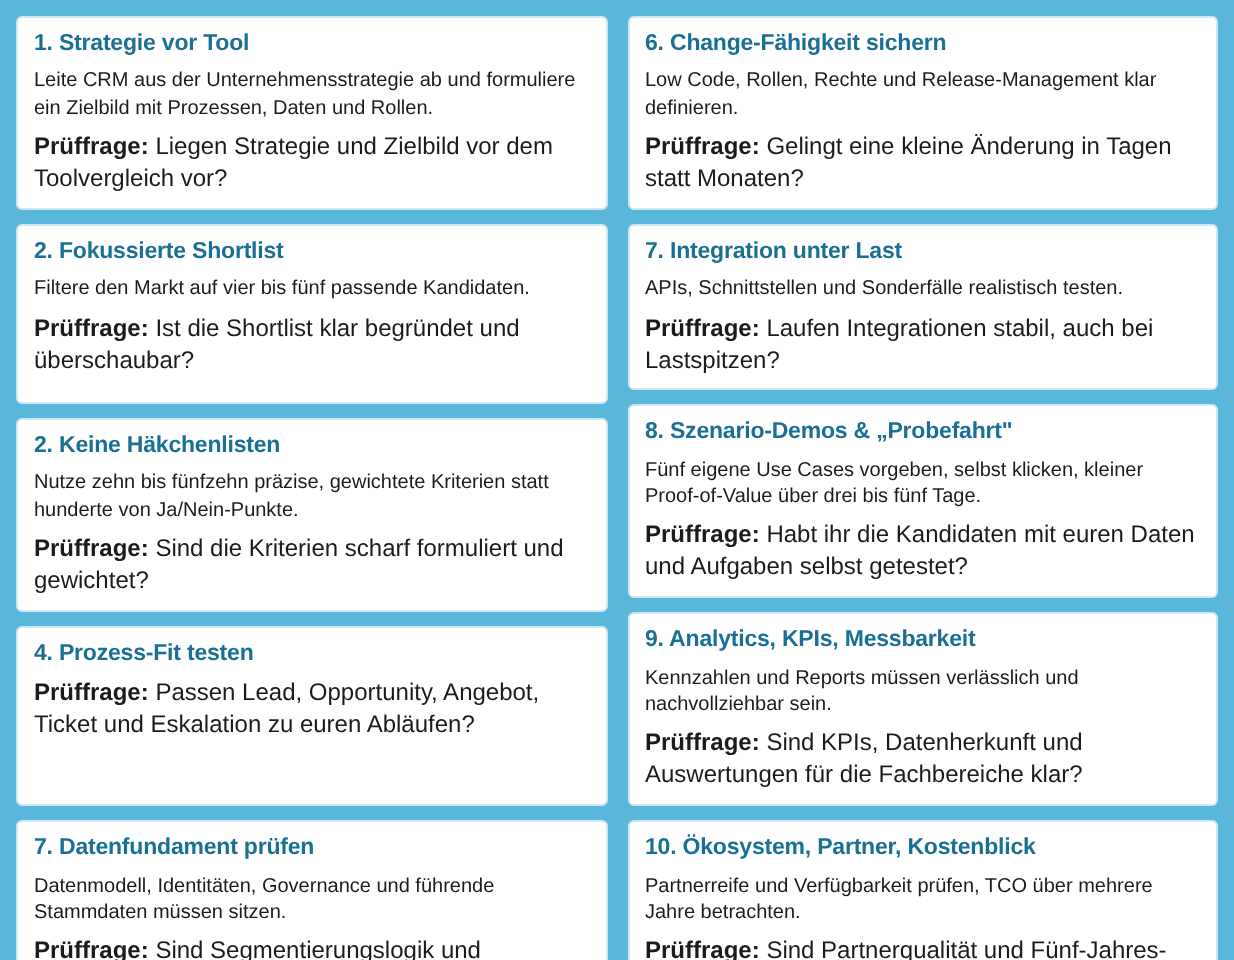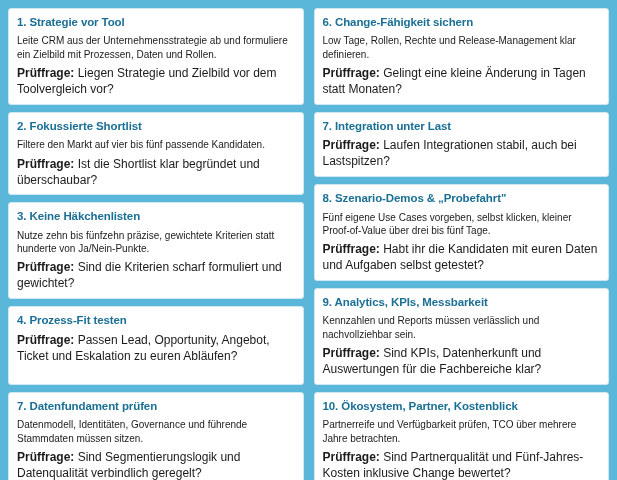--- a/index.html
+++ b/index.html
@@ -81,21 +81,21 @@
         <div class="card-check"><span class="check-label">Prüffrage:</span> <span>Liegen Strategie und Zielbild vor dem Toolvergleich vor?</span></div>
       </div>
 
       <div class="card">
         <div class="card-title">2. Fokussierte Shortlist</div>
         <div class="card-body">Filtere den Markt auf vier bis fünf passende Kandidaten.</div>
         <div class="card-check"><span class="check-label">Prüffrage:</span> <span>Ist die Shortlist klar begründet und überschaubar?</span></div>
       </div>
 
       <div class="card">
-        <div class="card-title">3. Keine Häkchenlisten</div>
+        <div class="card-title">2. Keine Häkchenlisten</div>
         <div class="card-body">Nutze zehn bis fünfzehn präzise, gewichtete Kriterien statt hunderte von Ja/Nein-Punkte.</div>
         <div class="card-check"><span class="check-label">Prüffrage:</span> <span>Sind die Kriterien scharf formuliert und gewichtet?</span></div>
       </div>
 
       <div class="card">
         <div class="card-title">4. Prozess-Fit testen</div>
         <div class="card-check"><span class="check-label">Prüffrage:</span> <span>Passen Lead, Opportunity, Angebot, Ticket und Eskalation zu euren Abläufen?</span></div>
       </div>
 
       <div class="card">
@@ -103,26 +103,27 @@
         <div class="card-body">Datenmodell, Identitäten, Governance und führende Stammdaten müssen sitzen.</div>
         <div class="card-check"><span class="check-label">Prüffrage:</span> <span>Sind Segmentierungslogik und Datenqualität verbindlich geregelt?</span></div>
       </div>
 
     </div>
 
     <div class="col">
 
       <div class="card">
         <div class="card-title">6. Change-Fähigkeit sichern</div>
-        <div class="card-body">Low Tage, Rollen, Rechte und Release-Management klar definieren.</div>
+        <div class="card-body">Low Code, Rollen, Rechte und Release-Management klar definieren.</div>
         <div class="card-check"><span class="check-label">Prüffrage:</span> <span>Gelingt eine kleine Änderung in Tagen statt Monaten?</span></div>
       </div>
 
       <div class="card">
         <div class="card-title">7. Integration unter Last</div>
+        <div class="card-body">APIs, Schnittstellen und Sonderfälle realistisch testen.</div>
         <div class="card-check"><span class="check-label">Prüffrage:</span> <span>Laufen Integrationen stabil, auch bei Lastspitzen?</span></div>
       </div>
 
       <div class="card">
         <div class="card-title">8. Szenario-Demos &amp; „Probefahrt"</div>
         <div class="card-body">Fünf eigene Use Cases vorgeben, selbst klicken, kleiner Proof-of-Value über drei bis fünf Tage.</div>
         <div class="card-check"><span class="check-label">Prüffrage:</span> <span>Habt ihr die Kandidaten mit euren Daten und Aufgaben selbst getestet?</span></div>
       </div>
 
       <div class="card">

